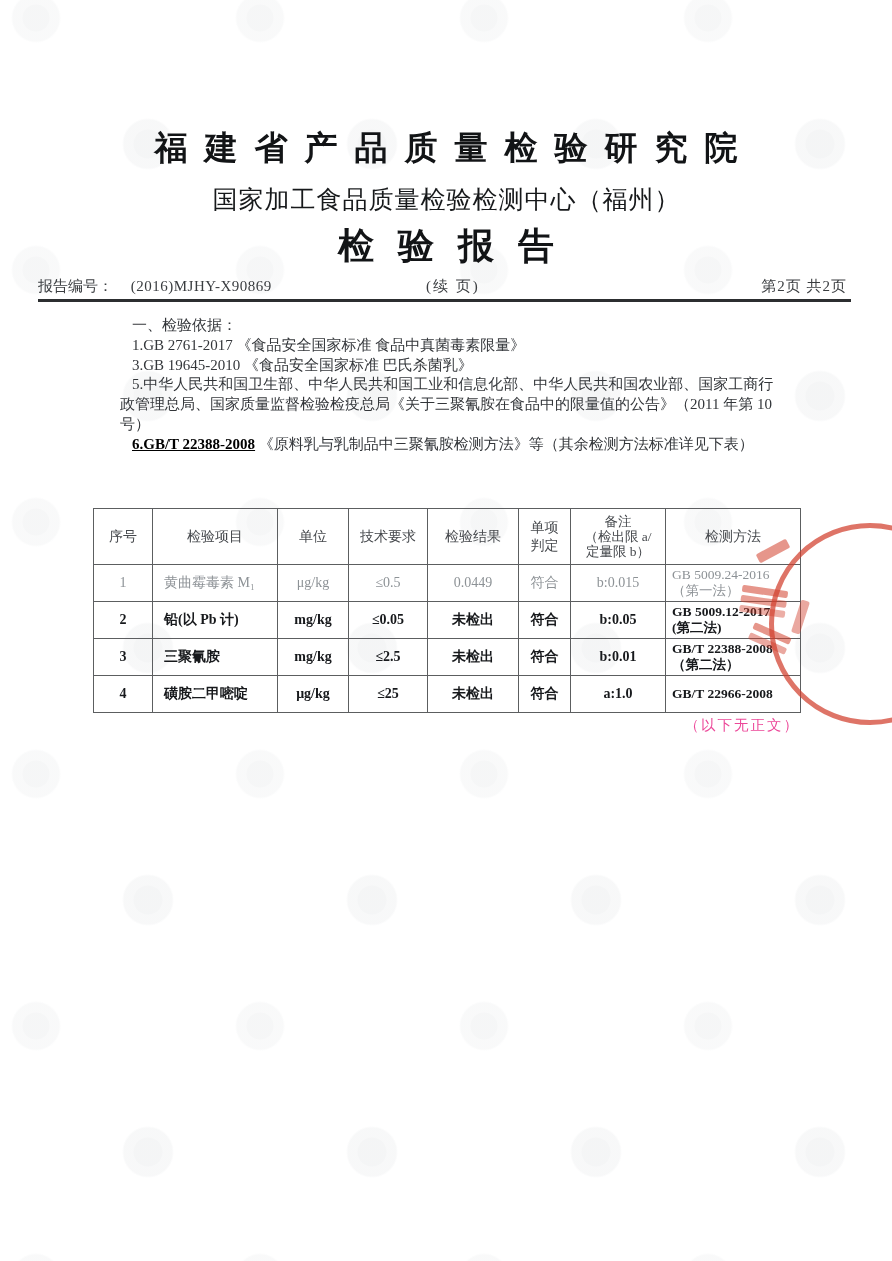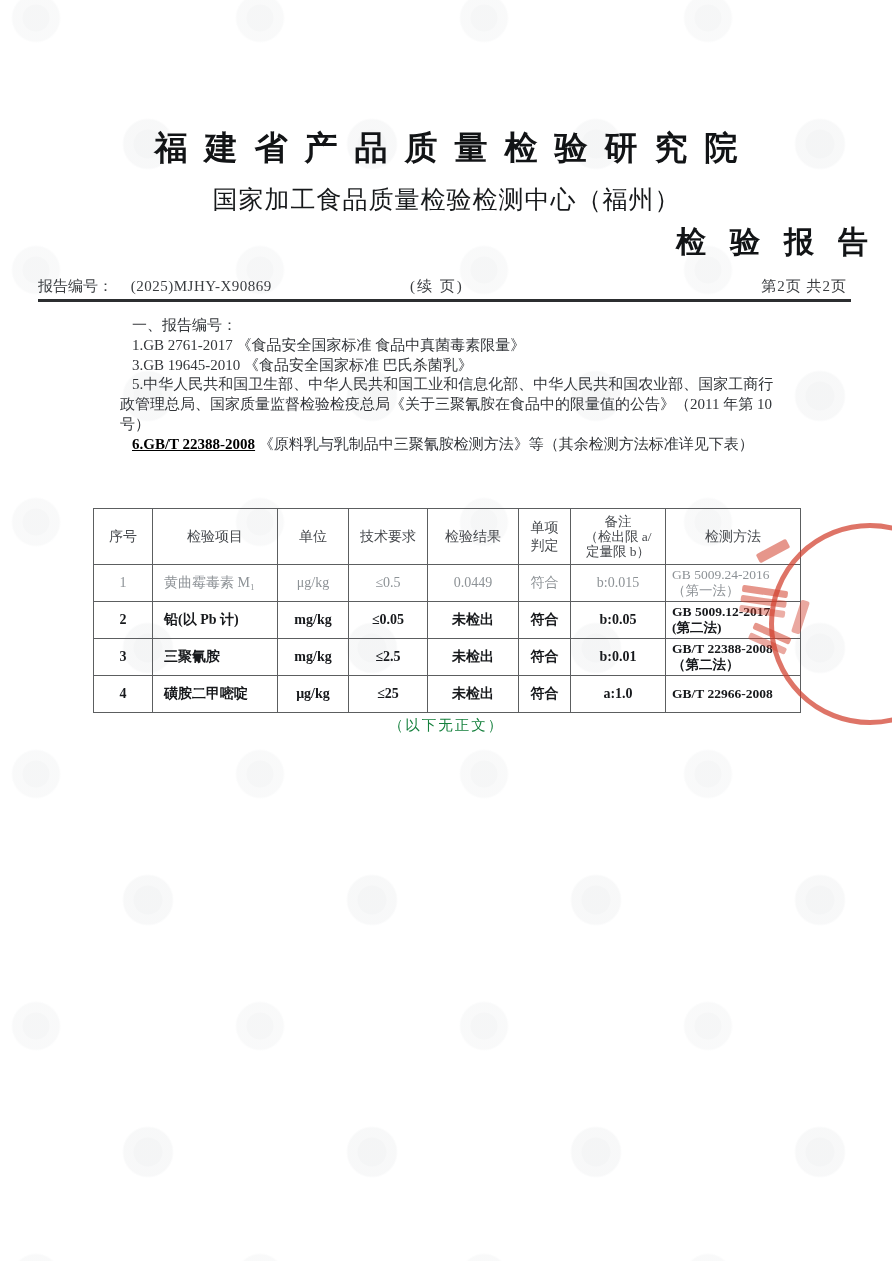--- a/index.html
+++ b/index.html
@@ -37,38 +37,38 @@
     top: 183px; left: 0; width: 100%;
     text-align: center;
     font-size: 25px; font-weight: normal;
     letter-spacing: 1px; text-indent: 1px;
     color: #17191b;
     white-space: nowrap;
   }
   .report-title {
     position: absolute;
     top: 222px; left: 0; width: 100%;
-    text-align: right;
-    font-size: 30px; font-weight: bold;
+    text-align: center;
+    font-size: 36px; font-weight: bold;
     letter-spacing: 24px; text-indent: 24px;
     color: #121416;
     white-space: nowrap;
   }
   .meta {
     position: absolute;
     top: 277px; left: 38px; right: 45px;
     font-size: 15px;
     color: #3a3d40;
     display: flex;
     align-items: baseline;
   }
   .meta .grp-left { white-space: nowrap; }
   .meta .grp-left .val { margin-left: 14px; letter-spacing: 0.5px; }
   .meta .grp-mid {
-    position: absolute; left: 372px;
+    position: absolute; left: 388px;
     letter-spacing: 2px; white-space: nowrap; text-align: center;
   }
   .meta .grp-right {
     margin-left: auto;
     letter-spacing: 1px; white-space: nowrap;
   }
   .rule {
     position: absolute;
     top: 299px; left: 38px; width: 813px; height: 3px;
     background: #2c2e30;
@@ -108,24 +108,24 @@
   .results-table td.c-method {
     text-align: left; padding-left: 6px;
     font-size: 13.5px; line-height: 16px;
   }
   .results-table tr.faded td { color: #8d9296; font-weight: normal; }
   .results-table tr.dark td { color: #17191c; font-weight: 600; }
   .results-table tr.dark td.c-method { font-weight: 600; }
   .footnote {
     position: absolute;
     top: 716px; left: 93px; width: 707px;
-    text-align: center;
+    text-align: right;
     font-size: 14.5px;
     letter-spacing: 2px;
-    color: #15803d;
+    color: #ec4899;
   }
   
   .stamp { position: absolute; left: 0; top: 0; width: 100%; height: 100%; pointer-events: none; }
   .stamp-circle {
     position: absolute;
     left: 769px; top: 523px;
     width: 192px; height: 192px;
     border: 5px solid rgba(209,63,44,0.72);
     border-radius: 50%;
   }
@@ -142,30 +142,30 @@
 
   <div class="watermark"></div>
 
   <div class="org-title">福建省产品质量检验研究院</div>
   <div class="center-title">国家加工食品质量检验检测中心（福州）</div>
   <div class="report-title">检验报告</div>
 
   <div class="meta">
     <span class="grp-left">
       <span>报告编号：</span>
-      <span class="val">(2025)MJHY-X90869</span>
+      <span class="val">(2016)MJHY-X90869</span>
     </span>
     <span class="grp-mid">(续 页)</span>
     <span class="grp-right">第2页 共2页</span>
   </div>
 
   <div class="rule"></div>
 
   <div class="body-text">
-    <div class="line">一、报告编号：</div>
+    <div class="line">一、检验依据：</div>
     <div class="line">1.GB 2761-2017 《食品安全国家标准 食品中真菌毒素限量》</div>
     <div class="line">3.GB 19645-2010 《食品安全国家标准 巴氏杀菌乳》</div>
     <div class="line pre">5.中华人民共和国卫生部、中华人民共和国工业和信息化部、中华人民共和国农业部、国家工商行
 政管理总局、国家质量监督检验检疫总局《关于三聚氰胺在食品中的限量值的公告》（2011 年第 10
 号）</div>
     <div class="line b6"><span class="code">6.GB/T 22388-2008</span><span> 《原料乳与乳制品中三聚氰胺检测方法》等（其余检测方法标准详见下表）</span></div>
   </div>
 
   <table class="results-table">
     <colgroup>

